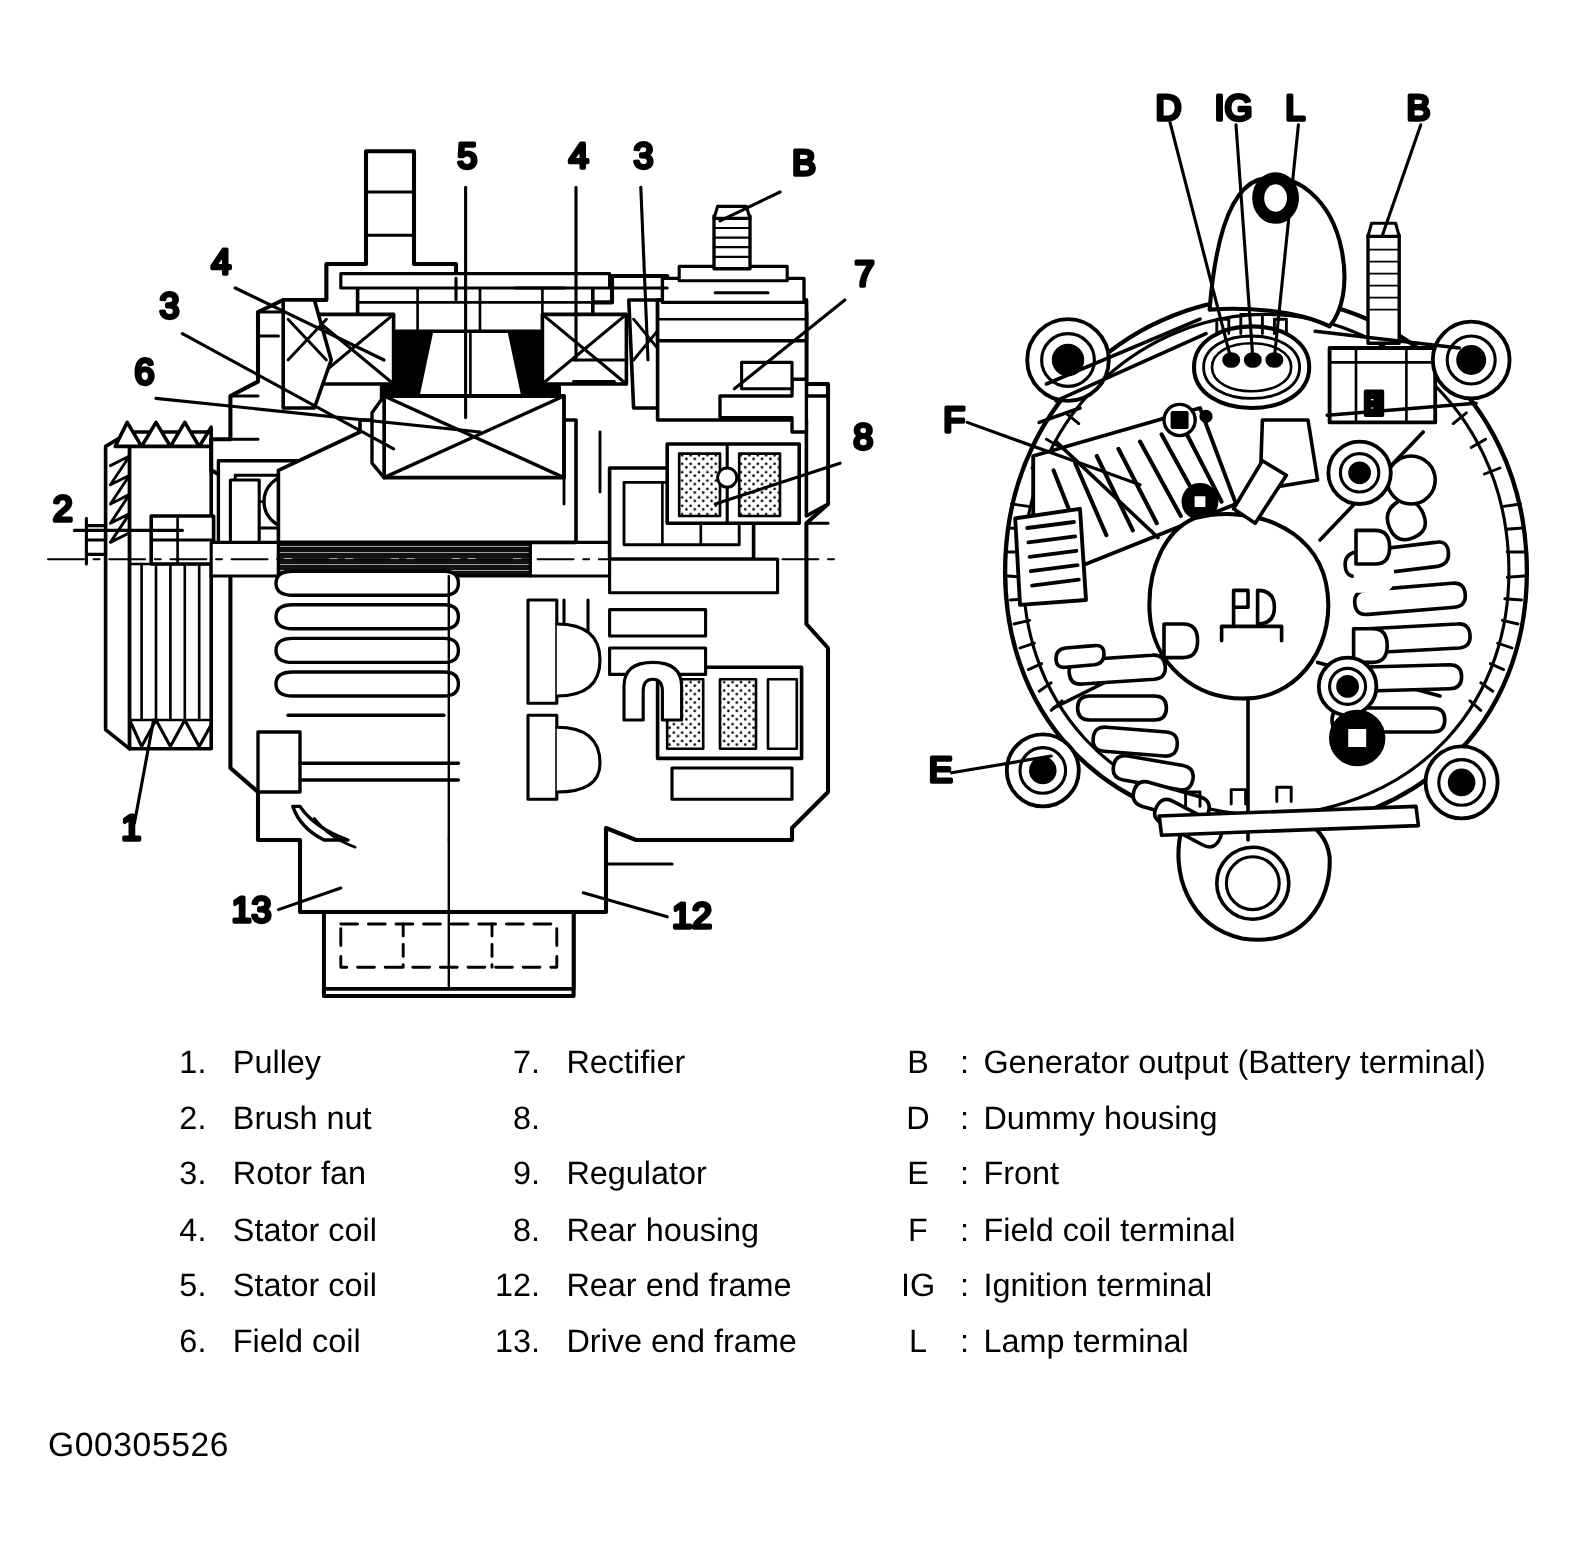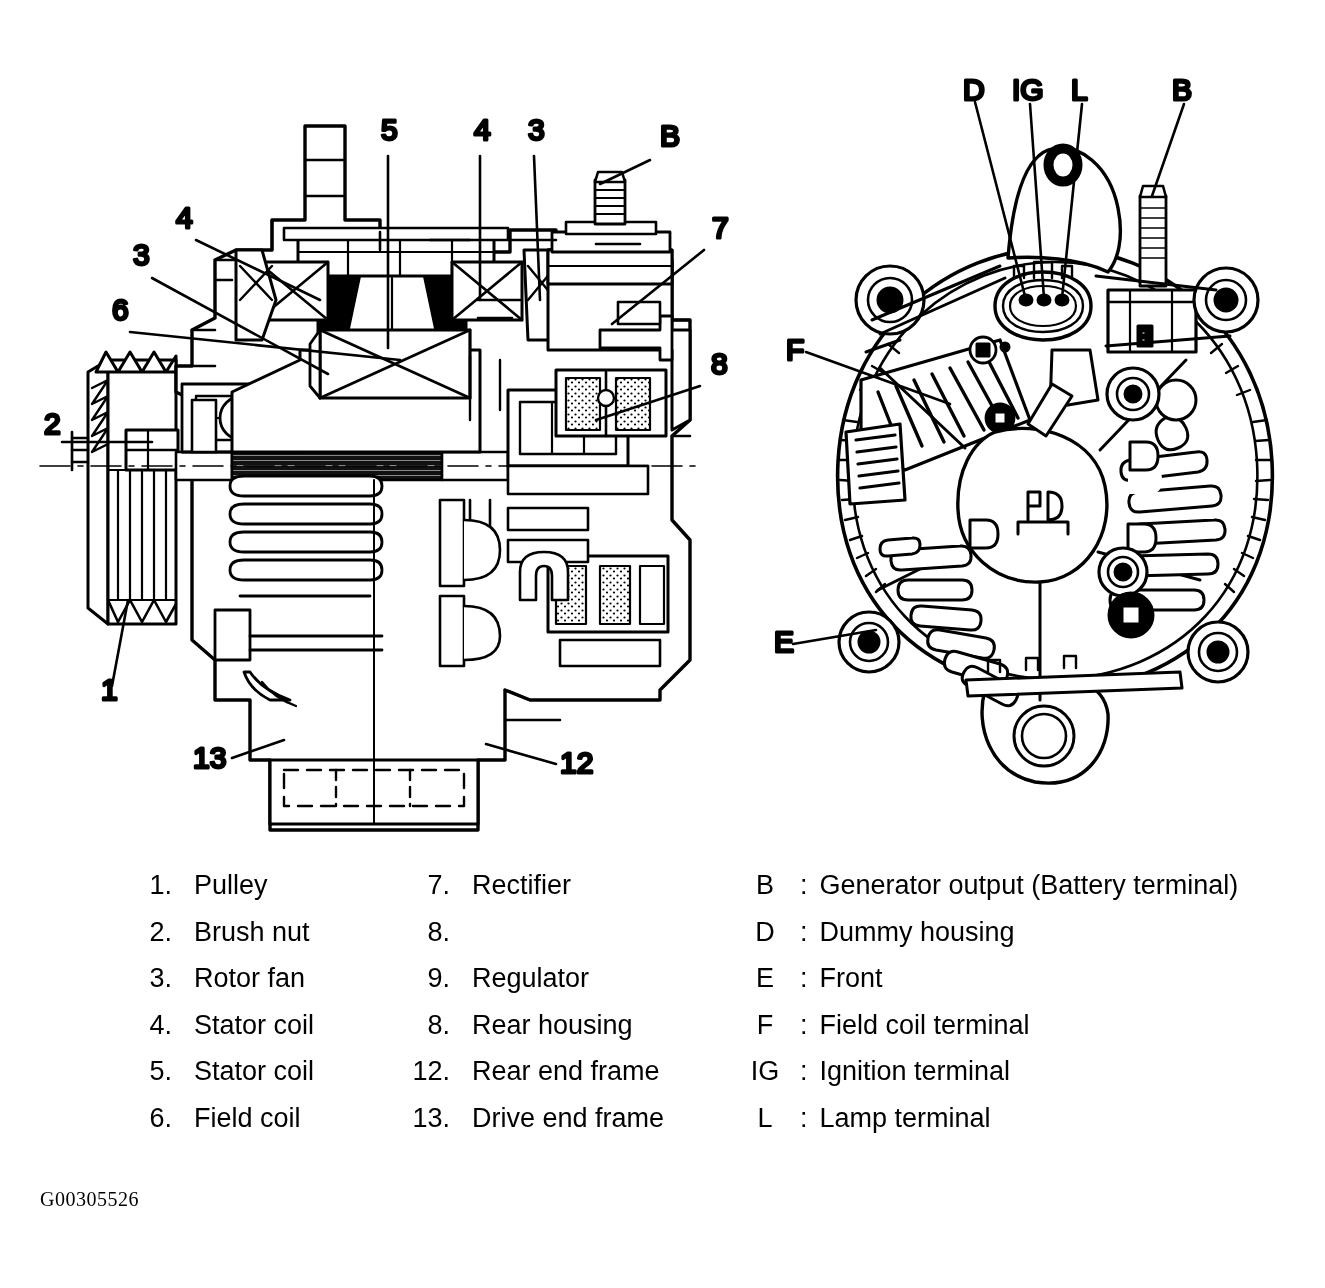--- a/index.html
+++ b/index.html
@@ -65,23 +65,22 @@
     text-align: center;
   }
   .lsep {
     flex: 0 0 auto;
     padding-right: 12px;
   }
   .figcode {
     position: absolute;
     left: 40px;
     top: 1188px;
-    font-size: 20px;
+    font-size: 28px;
     letter-spacing: 0.5px;
-    font-family: Liberation Serif, serif;
   }
 </style>
 </head>
 <body>
 
 <div id="figure-root">
 
   <svg class="fig" width="1325" height="1288" viewBox="0 0 1325 1288">
 
     <defs>

